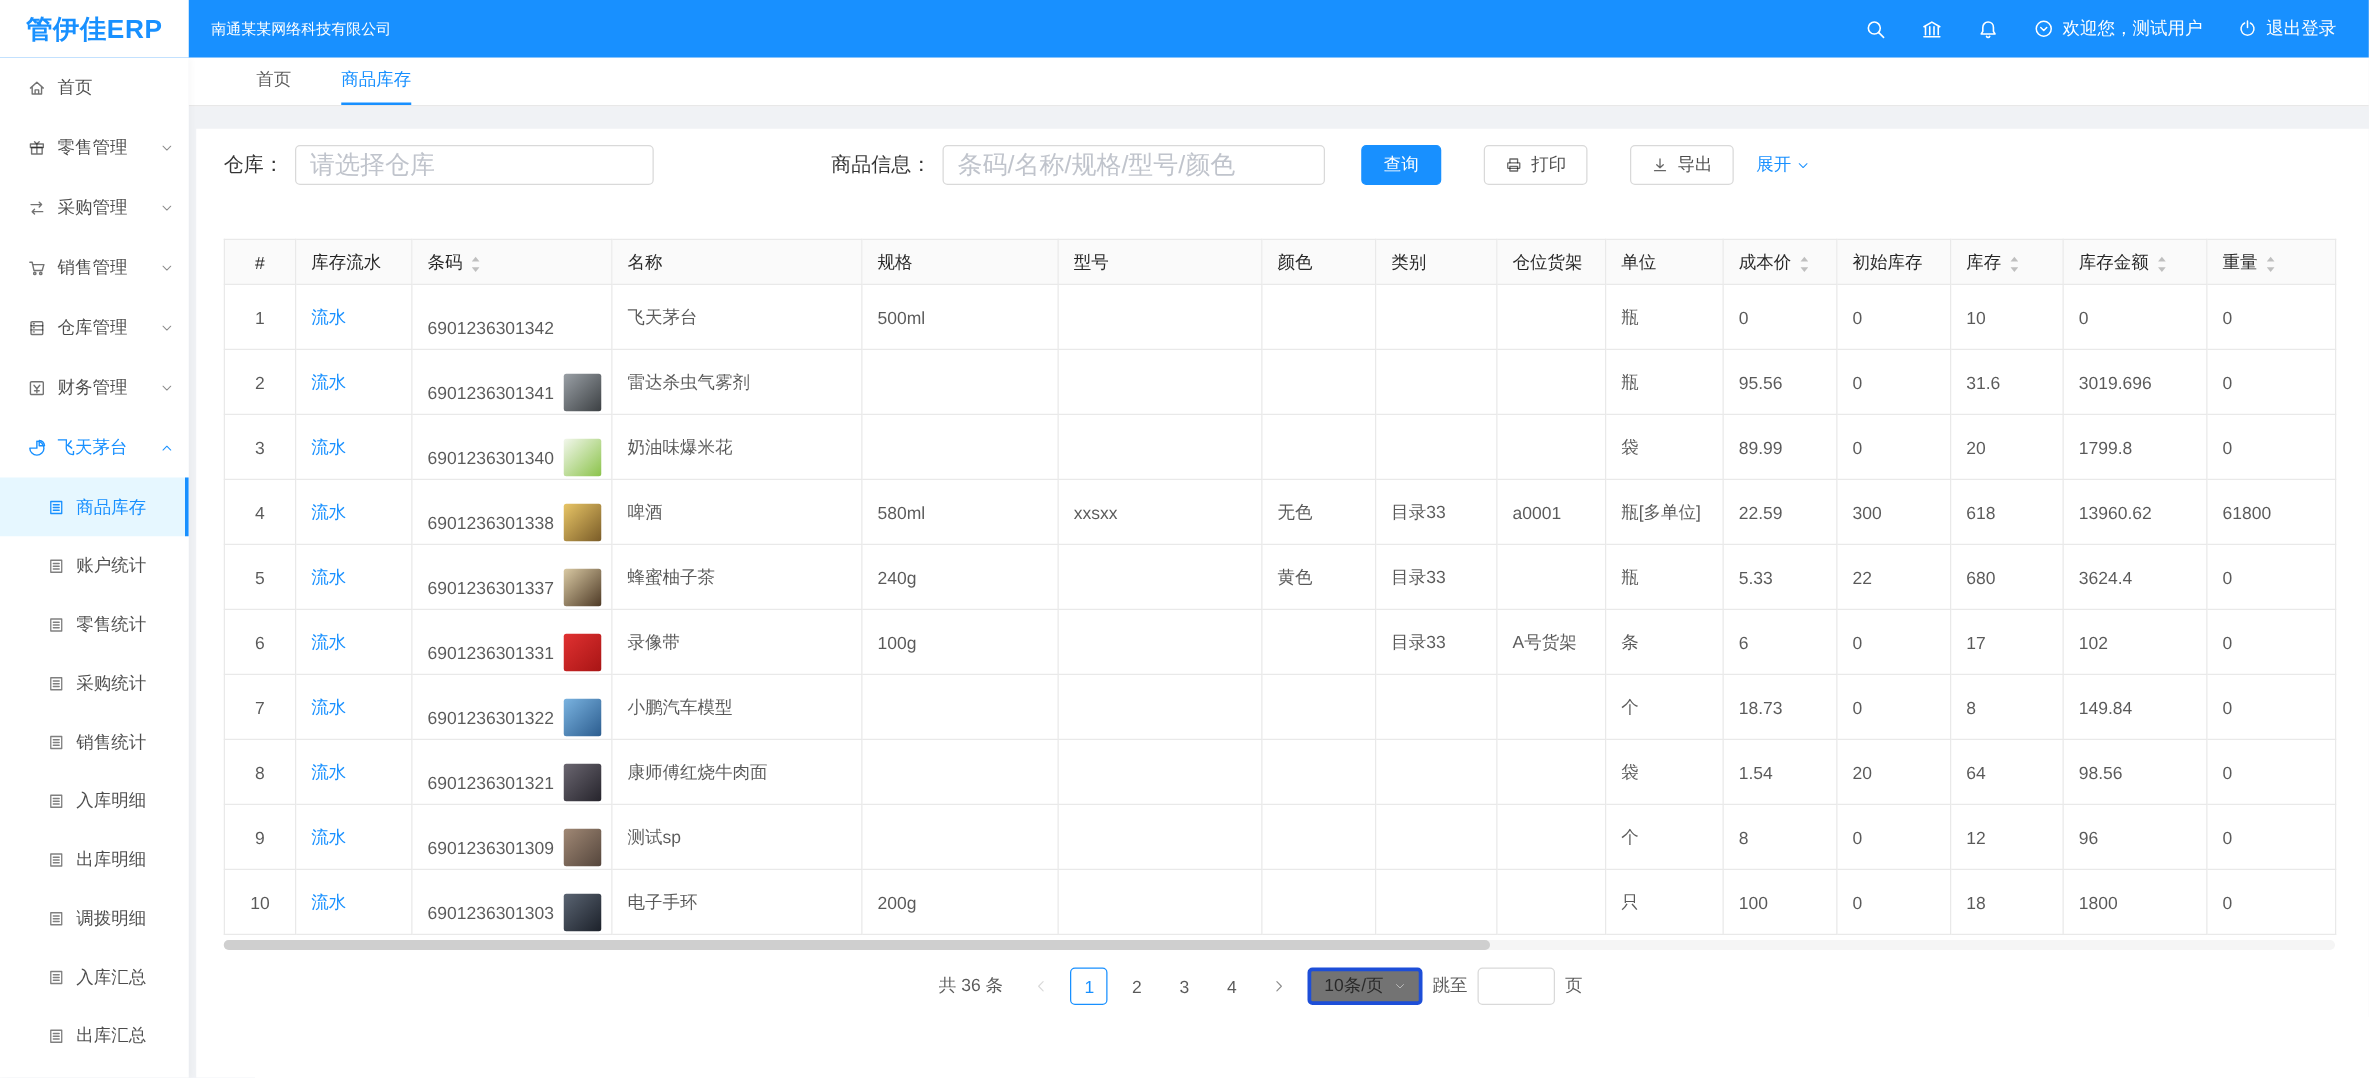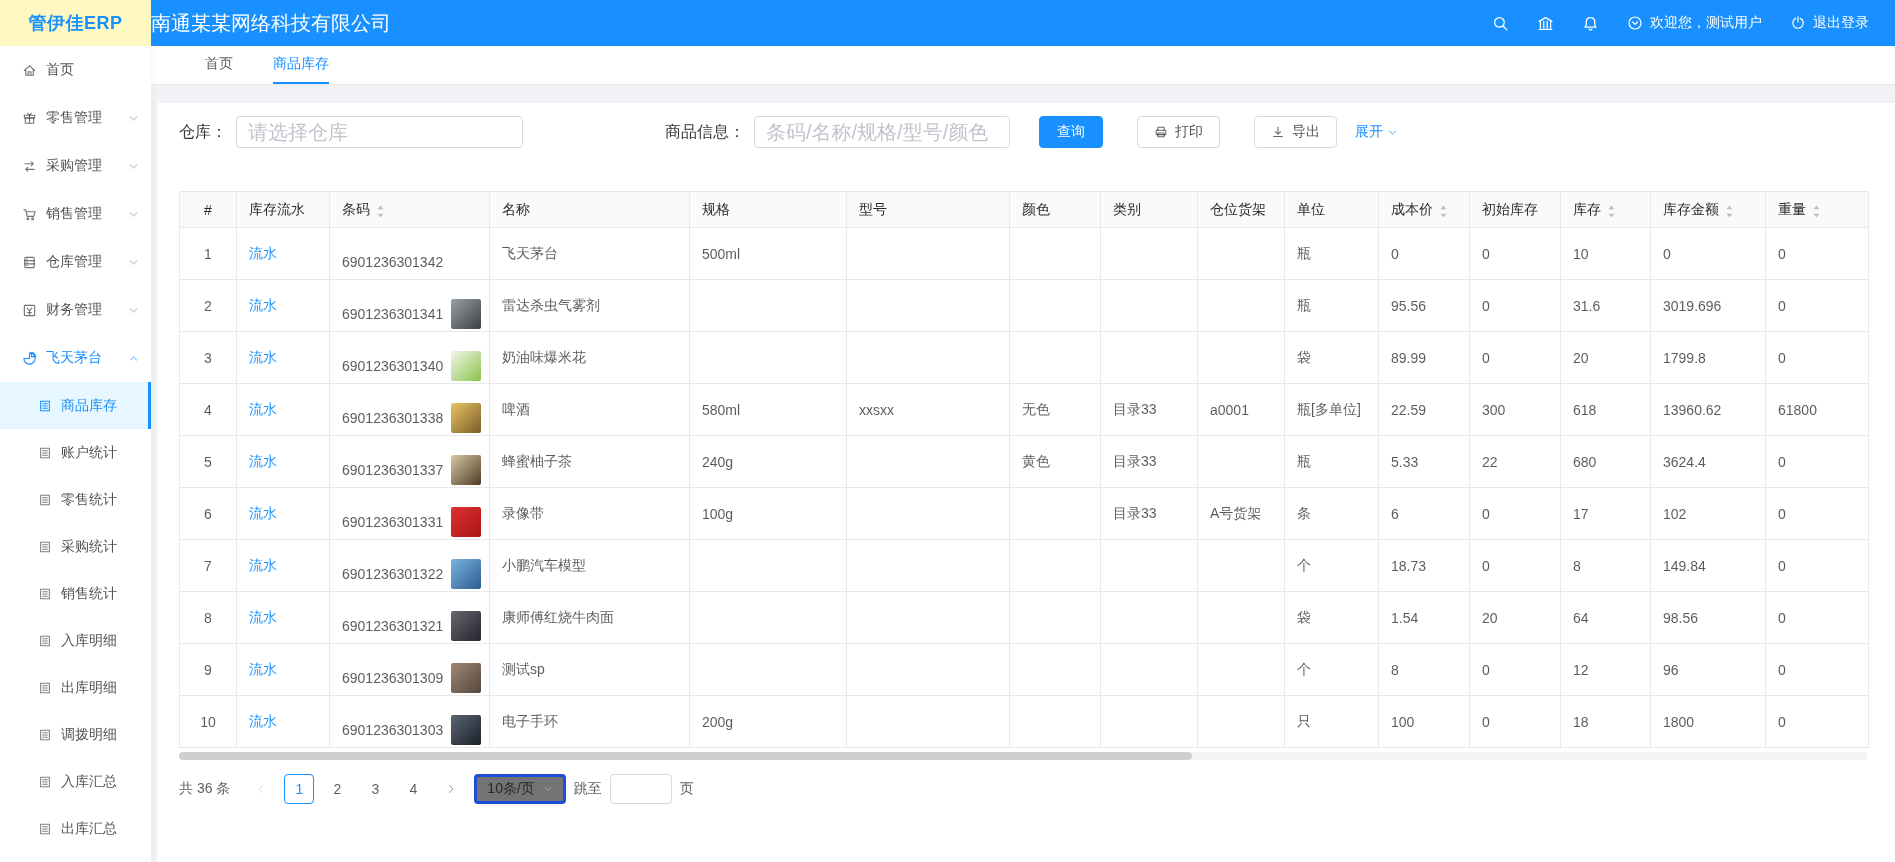--- a/index.html
+++ b/index.html
@@ -1,21 +1,21 @@
 <!DOCTYPE html>
 <html><head>
 <meta charset="utf-8">
 <style>
   * { margin:0; padding:0; box-sizing:border-box; }
   html,body { width:1895px; height:862px; overflow:hidden; font-family:"Liberation Sans","DejaVu Sans",sans-serif; background:#f0f2f5; }
 
   
   .topbar { position:absolute; left:0; top:0; width:1895px; height:46px; background:#1890ff; display:flex; align-items:center; z-index:30; }
-  .logo { width:151px; height:46px; background:#fef9c3; color:#1890ff; font-size:18px; font-weight:bold; display:flex; align-items:center; justify-content:center; letter-spacing:.5px; }
-  .company { color:#fff; font-size:20px; }
+  .logo { width:151px; height:46px; background:#ffffff; color:#1890ff; font-size:21px; font-weight:bold; display:flex; align-items:center; justify-content:center; letter-spacing:.5px; }
+  .company { color:#fff; font-size:12px; margin-left:18px; }
   .topbar-right { margin-left:auto; display:flex; align-items:center; gap:28px; padding-right:26px; color:#fff; font-size:14px; }
   .tb-icon { display:inline-flex; font-size:17px; cursor:pointer; }
   .tb-group { display:flex; align-items:center; gap:7px; cursor:pointer; }
   .tb-group .tb-icon { font-size:16px; }
 
   
   .sidebar { position:absolute; left:0; top:46px; width:151px; bottom:0; background:#fff; box-shadow:2px 0 6px rgba(0,21,41,.04); overflow:hidden; z-index:20; }
   .side-item { height:48px; display:flex; align-items:center; padding:0 12px 0 22px; color:rgba(0,0,0,.70); font-size:14px; cursor:pointer; position:relative; }
   .side-item .s-icon { font-size:15px; display:inline-flex; margin-right:9px; color:rgba(0,0,0,.55); }
   .side-item .s-chev { margin-left:auto; font-size:11px; color:rgba(0,0,0,.45); display:inline-flex; }
@@ -34,21 +34,21 @@
 
   .card { margin:18px 0 0 6px; background:#fff; height:calc(100% - 57px); position:relative; }
 
   
   .filter-row { display:flex; align-items:center; padding:13px 14px 0 22px; }
   .flabel { font-size:16px; color:rgba(0,0,0,.80); white-space:nowrap; }
   .finput { height:32px; border:1px solid #d9d9d9; border-radius:4px; padding:0 11px; font-size:20px; color:rgba(0,0,0,.70); outline:none; background:#fff; font-family:inherit; }
   .finput::placeholder { color:#c0c4cc; }
   .w1 { width:287px; margin-left:9px; }
   .lbl2 { margin-left:142px; }
-  .w2 { width:256px; margin-left:9px; }
+  .w2 { width:306px; margin-left:9px; }
   .btn { height:32px; border-radius:4px; font-size:14px; display:inline-flex; align-items:center; justify-content:center; cursor:pointer; font-family:inherit; }
   .btn-primary { background:#1890ff; border:1px solid #1890ff; color:#fff; width:64px; margin-left:29px; }
   .btn-default { background:#fff; border:1px solid #d9d9d9; color:rgba(0,0,0,.70); padding:0 16px; margin-left:34px; gap:7px; }
   .btn-default .b-icon { display:inline-flex; font-size:14px; color:rgba(0,0,0,.60); }
   .expand-link { display:inline-flex; align-items:center; gap:4px; color:#1890ff; font-size:14px; margin-left:18px; cursor:pointer; text-decoration:none; }
   .expand-link .b-icon { display:inline-flex; font-size:11px; }
   .totals { margin-left:auto; font-size:13.5px; color:rgba(0,0,0,.60); white-space:nowrap; }
 
   
   .table-wrap { margin:43px 0 0 22px; width:1689px; }
@@ -61,21 +61,21 @@
   .sorter span { display:inline-flex; font-size:9px; height:6px; }
   a.flow-link { color:#1890ff; text-decoration:none; cursor:pointer; }
   .bc-cell { display:flex; align-items:center; gap:8px;margin-top:16px; }
   .thumb { width:30px; height:30px; border-radius:2px; flex:0 0 auto; cursor:pointer; }
 
   
   .hscroll { width:1689px; height:8px; margin-top:4px; background:#f5f5f5; border-radius:4px; position:relative; }
   .hscroll .hthumb { position:absolute; left:0; top:0; height:8px; width:60%; background:#cfcfcf; border-radius:4px; cursor:pointer; }
 
   
-  .pager { display:flex; align-items:center; justify-content:flex-start; gap:8px; margin:14px 30px 0 0; font-size:14px; color:rgba(0,0,0,.65); }
+  .pager { display:flex; align-items:center; justify-content:center; gap:8px; margin:14px 30px 0 0; font-size:14px; color:rgba(0,0,0,.65); }
   .pg-total { margin-right:8px; }
   .pg-arrow { width:30px; height:30px; display:inline-flex; align-items:center; justify-content:center; font-size:12px; cursor:pointer; }
   .pg-arrow.prev { color:#d9d9d9; }
   .pg-arrow.next { color:#8c8c8c; }
   .pg-page { min-width:30px; height:30px; display:inline-flex; align-items:center; justify-content:center; border-radius:4px; cursor:pointer; color:rgba(0,0,0,.65); }
   .pg-page.current { border:1px solid #1890ff; color:#1890ff; background:#fff; }
   .pg-select { height:30px; border:3px solid #1d4ed8; border-radius:4px; display:inline-flex; align-items:center; gap:8px; padding:0 10px; background:#737373; cursor:pointer; color:rgba(0,0,0,.65); }
   .pg-select .b-icon { display:inline-flex; font-size:10px; color:#bfbfbf; }
   .pg-input { width:62px; height:30px; border:1px solid #d9d9d9; border-radius:4px; outline:none; padding:0 8px; font-size:14px; font-family:inherit; }
   svg { display:block; }

